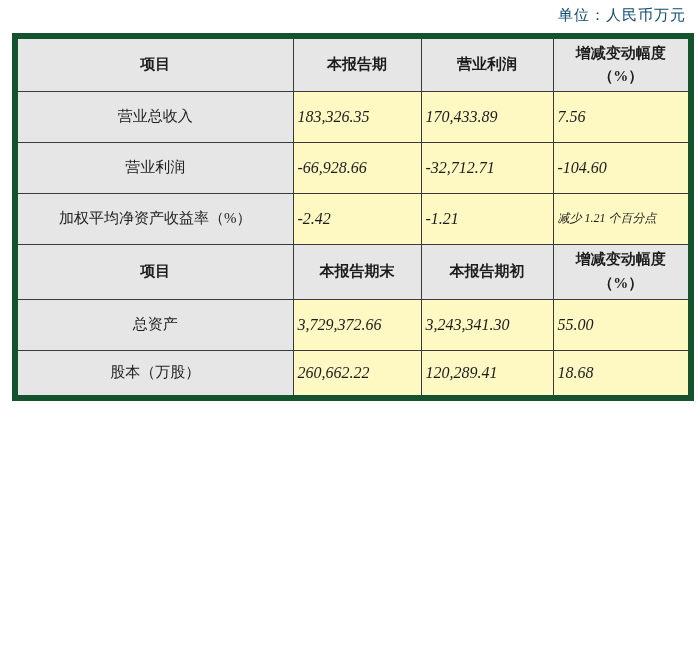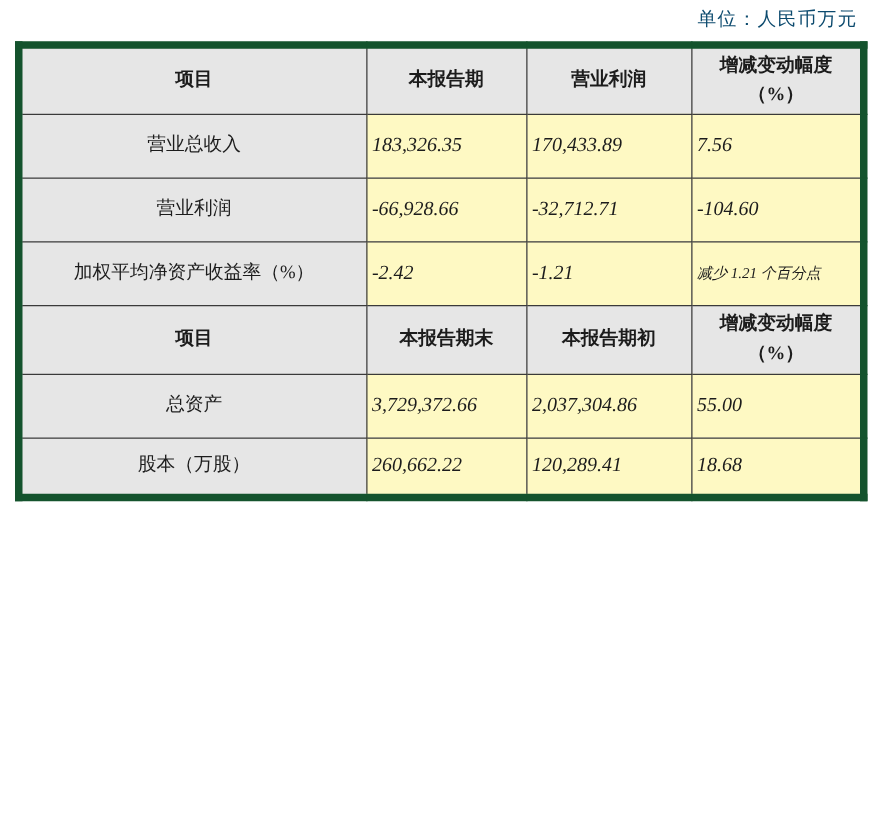--- a/index.html
+++ b/index.html
@@ -120,21 +120,21 @@
       <tr class="header-row">
         <th>项目</th>
         <th>本报告期末</th>
         <th>本报告期初</th>
         <th>增减变动幅度（%）</th>
       </tr>
 
       <tr class="data-row">
         <td class="label">总资产</td>
         <td class="num">3,729,372.66</td>
-        <td class="num">2,037,304.86</td>
+        <td class="num">3,243,341.30</td>
         <td class="num">55.00</td>
       </tr>
 
 
       <tr class="data-row" style="height:48px;margin-left:36px;">
         <td class="label">股本（万股）</td>
         <td class="num">260,662.22</td>
         <td class="num">120,289.41</td>
         <td class="num">18.68</td>
       </tr>

